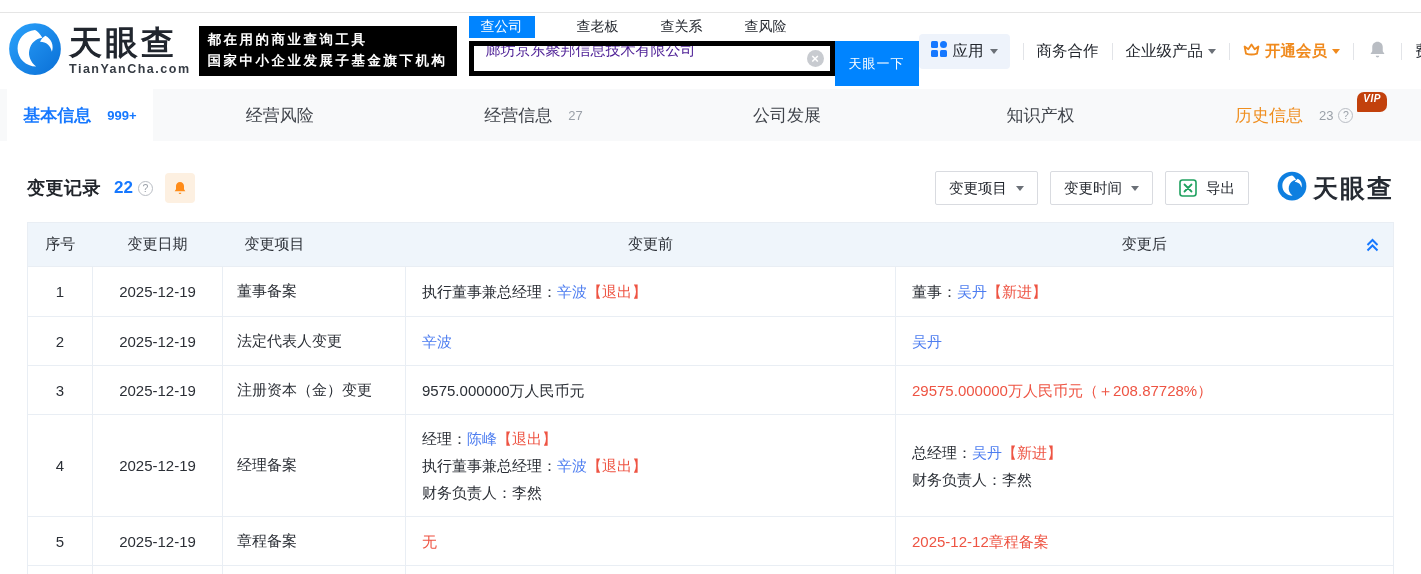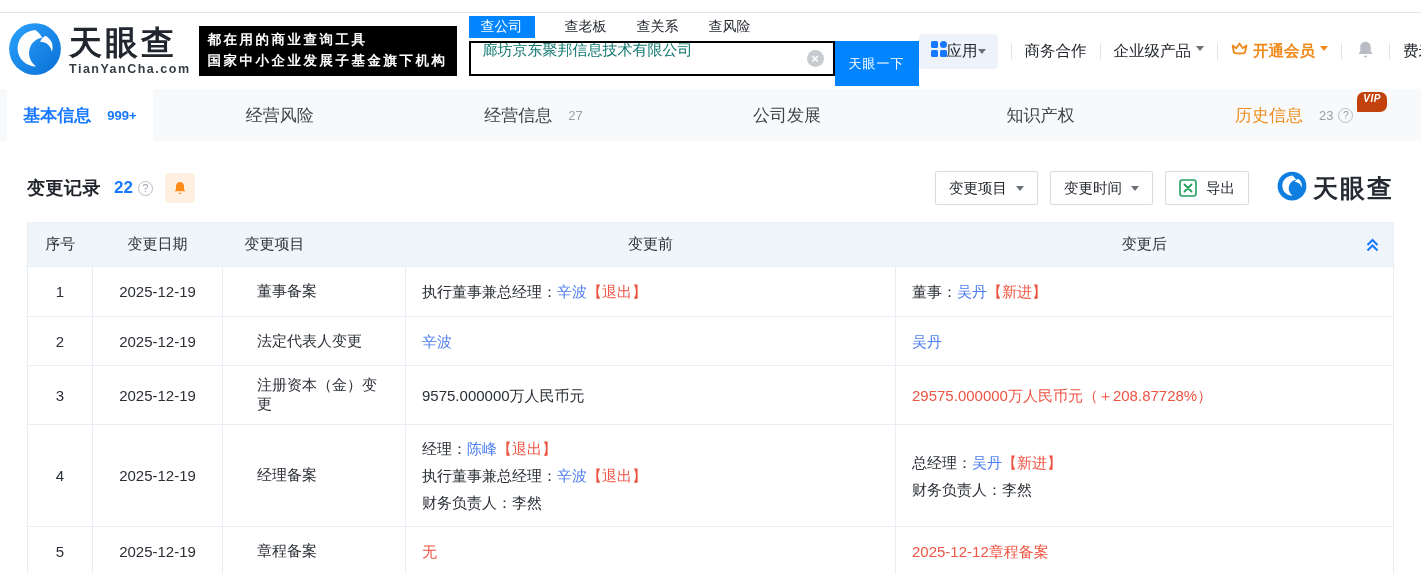--- a/index.html
+++ b/index.html
@@ -12,36 +12,36 @@
   .topline{height:13px;border-bottom:1px solid #e5e5e5}
 
   
   .hdr{display:flex;align-items:center;height:76px;padding:0 22px 0 8px}
   .logo{display:flex;align-items:center;gap:7px;flex:0 0 auto}
   .logo-cn{font-size:33px;font-weight:bold;color:#21262e;letter-spacing:3px;line-height:1}
   .logo-en{font-size:12.5px;font-weight:bold;color:#363c44;letter-spacing:1.5px;margin-top:3px}
   .slogan{background:#000000;color:#fff;margin-left:8px;padding:4px 9px;font-size:13.5px;
           font-weight:bold;line-height:1.55;letter-spacing:2.5px;white-space:nowrap}
   .search{margin-left:12px}
-  .search-tabs{display:flex;gap:30px;align-items:center;font-size:14px}
+  .search-tabs{display:flex;gap:42px;align-items:center;font-size:14px}
   .search-tab{color:#23272e;padding:2px 0;cursor:pointer}
   .search-tab.active{background:var(--accent);color:#fff;padding:2px 12px}
   .search-row{display:flex;margin-top:3px;position:relative}
-  .search-input{width:366px;height:35px;border:2px solid #000000;padding:0 36px 16px 12px;
-                font-size:15px;color:#0f766e;outline:none;font-family:inherit}
+  .search-input{width:366px;height:35px;border:5px solid #000000;padding:0 36px 16px 12px;
+                font-size:15px;color:#4c1d95;outline:none;font-family:inherit}
   .clear-ic{position:absolute;left:338px;top:9px;width:17px;height:17px;border-radius:50%;
             background:#c8cbd0;display:flex;align-items:center;justify-content:center;cursor:pointer}
   .clear-ic:before{content:"×";color:#fff;font-size:13px;line-height:1;font-weight:bold}
   .search-btn{width:84px;height:45px;background:var(--accent);color:#fff;border:none;
               font-size:13px;cursor:pointer;font-family:inherit;letter-spacing:1px}
   .hdr-right{margin-left:auto;display:flex;align-items:center;gap:13px;font-size:15.5px;color:#23272e;white-space:nowrap}
-  .apps-chip{display:flex;align-items:center;background:#eef3fb;border-radius:4px;
+  .apps-chip{display:flex;align-items:center;gap:6px;background:#eef3fb;border-radius:4px;
              padding:7px 12px;cursor:pointer}
   .vsep{width:1px;height:17px;background:#e2e4e8}
-  .menu-item{display:flex;align-items:flex-start;gap:5px;cursor:pointer}
+  .menu-item{display:flex;align-items:center;gap:5px;cursor:pointer}
   .vip-link{color:#f08a1d;font-weight:bold}
   .caret{width:0;height:0;border:4px solid transparent;border-top:5px solid #6b7077;margin-top:5px}
   .caret.o{border-top-color:#f08a1d}
 
   
   .nav{display:flex;background:var(--navbg);height:52px;padding-left:7px}
   .nav-tab{flex:1;display:flex;align-items:center;justify-content:center;font-size:17px;
            color:#3f434a;cursor:pointer;position:relative}
   .nav-tab.active{flex:0 0 146px;background:#fff;font-weight:bold}
   .nav-tab.active .nav-label,.nav-tab.active .count{color:#1678ff}
@@ -70,21 +70,21 @@
   .tbl{margin:17px 27px 0;width:1367px;border-collapse:collapse;table-layout:fixed;
        border:1px solid var(--border)}
   .tbl th{background:var(--hdrblue);height:44px;font-size:15px;font-weight:normal;color:#2b2f36;
           border:none}
   .tbl th.c-item{text-align:left;padding-left:22px}
   .tbl th.c-after{position:relative}
   .collapse-ic{position:absolute;right:13px;top:14px;cursor:pointer}
   .tbl td{border:1px solid var(--border);font-size:15px;color:#2b2f36;vertical-align:middle;
           padding:10px 16px}
   td.c-num,td.c-date{text-align:center;padding:10px 0}
-  td.c-item{padding-left:34px}
+  td.c-item{padding-left:14px}
   .line{line-height:27px}
   .lnk{color:var(--link);cursor:pointer}
   .red{color:var(--red)}
 </style>
 </head>
 <body>
 
 <div class="topline"></div>
 
 <div class="hdr">

